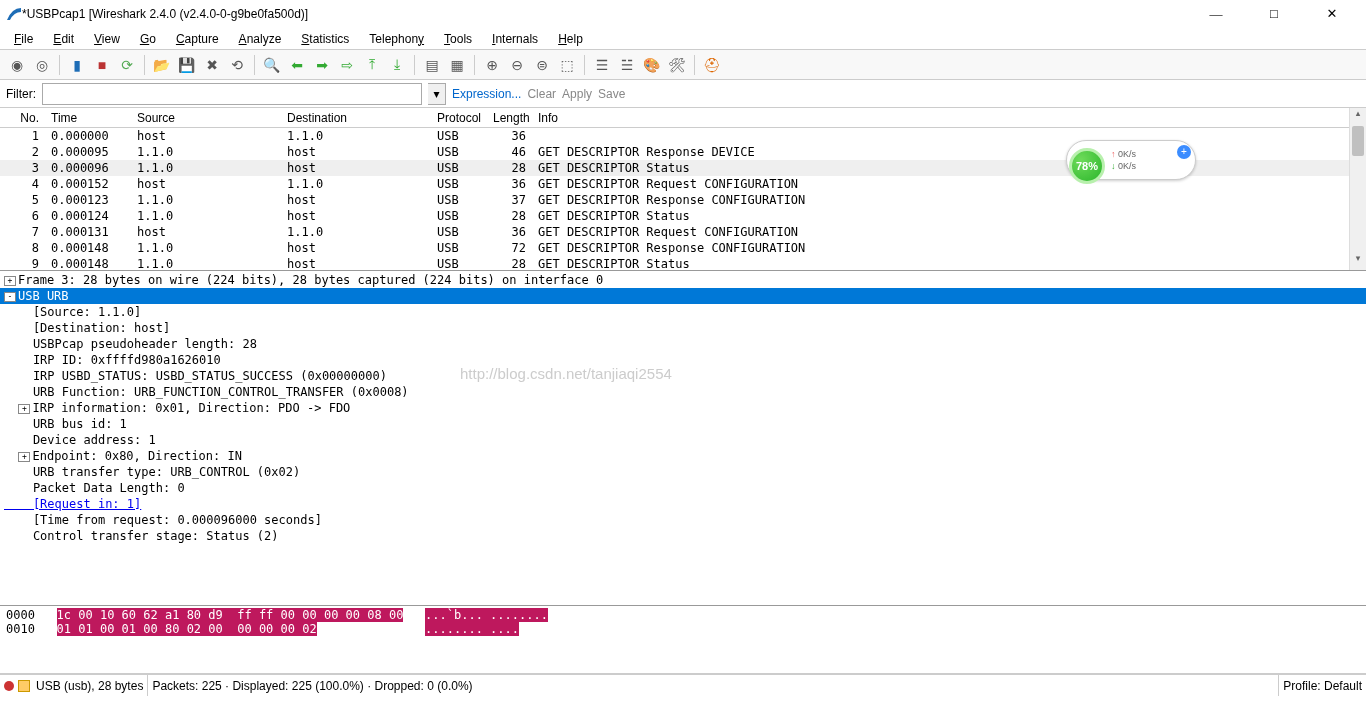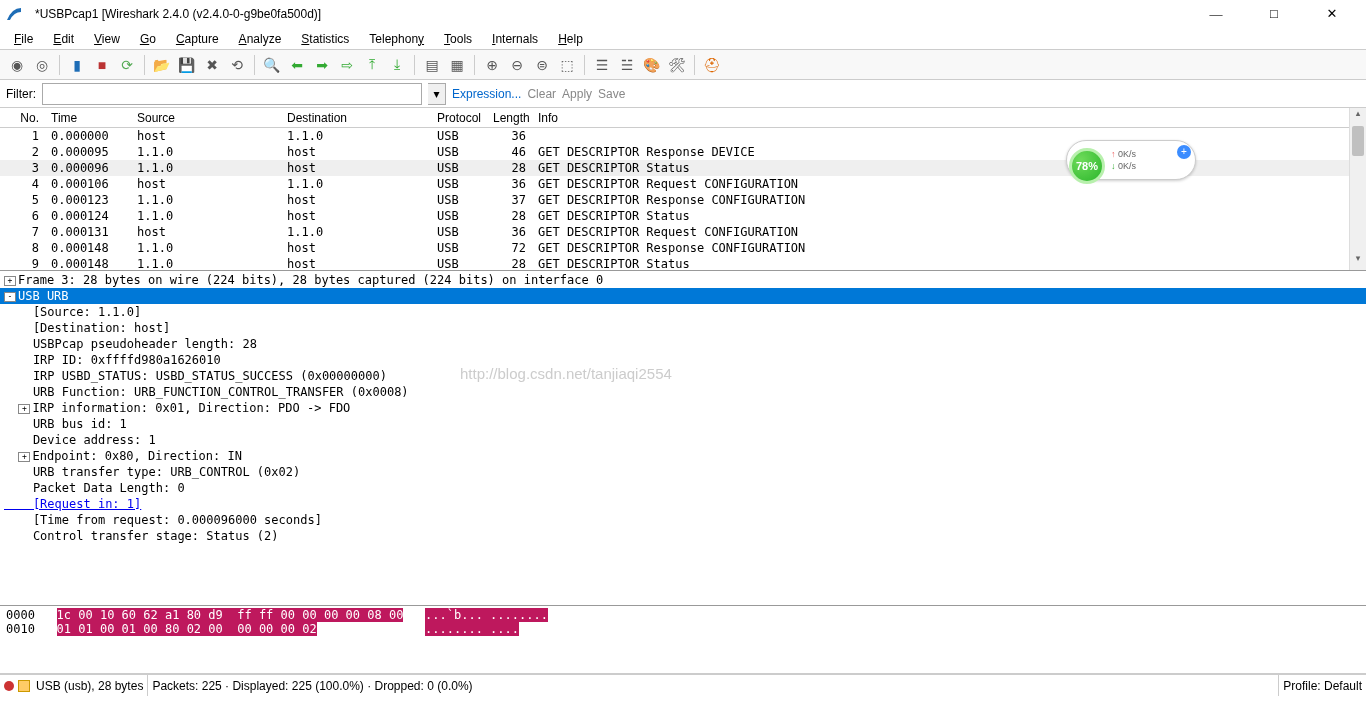--- a/index.html
+++ b/index.html
@@ -1,17 +1,17 @@
 <!DOCTYPE html>
 <html><head>
 <meta charset="utf-8">
 <style>
   * { box-sizing: border-box; margin: 0; padding: 0; }
   body { font-family: "Segoe UI", Tahoma, sans-serif; font-size: 12px; background: #fff; color: #000; width:1366px; height:728px; overflow:hidden; position:relative; }
-  .titlebar { height:28px; display:flex; align-items:center; padding:0 6px; background:#fff;gap:13px; }
+  .titlebar { height:28px; display:flex; align-items:center; padding:0 6px; background:#fff; }
   .titlebar .title { flex:1; font-size:12px; }
   .winbtns { display:flex; gap:18px; font-family: "Segoe MDL2 Assets","Segoe UI Symbol"; font-size:13px; padding-right:8px;}
   .winbtns span { width:40px; text-align:center; cursor:default; }
   .menubar { height:22px; display:flex; align-items:center; padding:0 6px; gap:4px; border-bottom:1px solid #ccc; }
   .menubar .mitem { padding:2px 8px; cursor:default; }
   .menubar .mitem u { text-decoration: underline; }
   .toolbar { height:30px; display:flex; align-items:center; padding:2px 6px; gap:3px; border-bottom:1px solid #ccc; background:#f8f8f8;}
   .toolbar .tb { width:22px; height:22px; display:flex; align-items:center; justify-content:center; font-size:14px; color:#555; border:1px solid transparent; border-radius:2px;}
   .toolbar .sep { width:1px; height:20px; background:#ccc; margin:0 3px;}
   .filterbar { height:28px; display:flex; align-items:center; padding:2px 6px; border-bottom:1px solid #ccc; gap:6px;}
@@ -165,21 +165,21 @@
         <div class="col-no">3</div>
         <div class="col-time">0.000096</div>
         <div class="col-src">1.1.0</div>
         <div class="col-dst">host</div>
         <div class="col-proto">USB</div>
         <div class="col-len">28</div>
         <div class="col-info">GET DESCRIPTOR Status</div>
       </div>
       <div class="prow">
         <div class="col-no">4</div>
-        <div class="col-time">0.000106</div>
+        <div class="col-time">0.000152</div>
         <div class="col-src">host</div>
         <div class="col-dst">1.1.0</div>
         <div class="col-proto">USB</div>
         <div class="col-len">36</div>
         <div class="col-info">GET DESCRIPTOR Request CONFIGURATION</div>
       </div>
       <div class="prow">
         <div class="col-no">5</div>
         <div class="col-time">0.000123</div>
         <div class="col-src">1.1.0</div>

